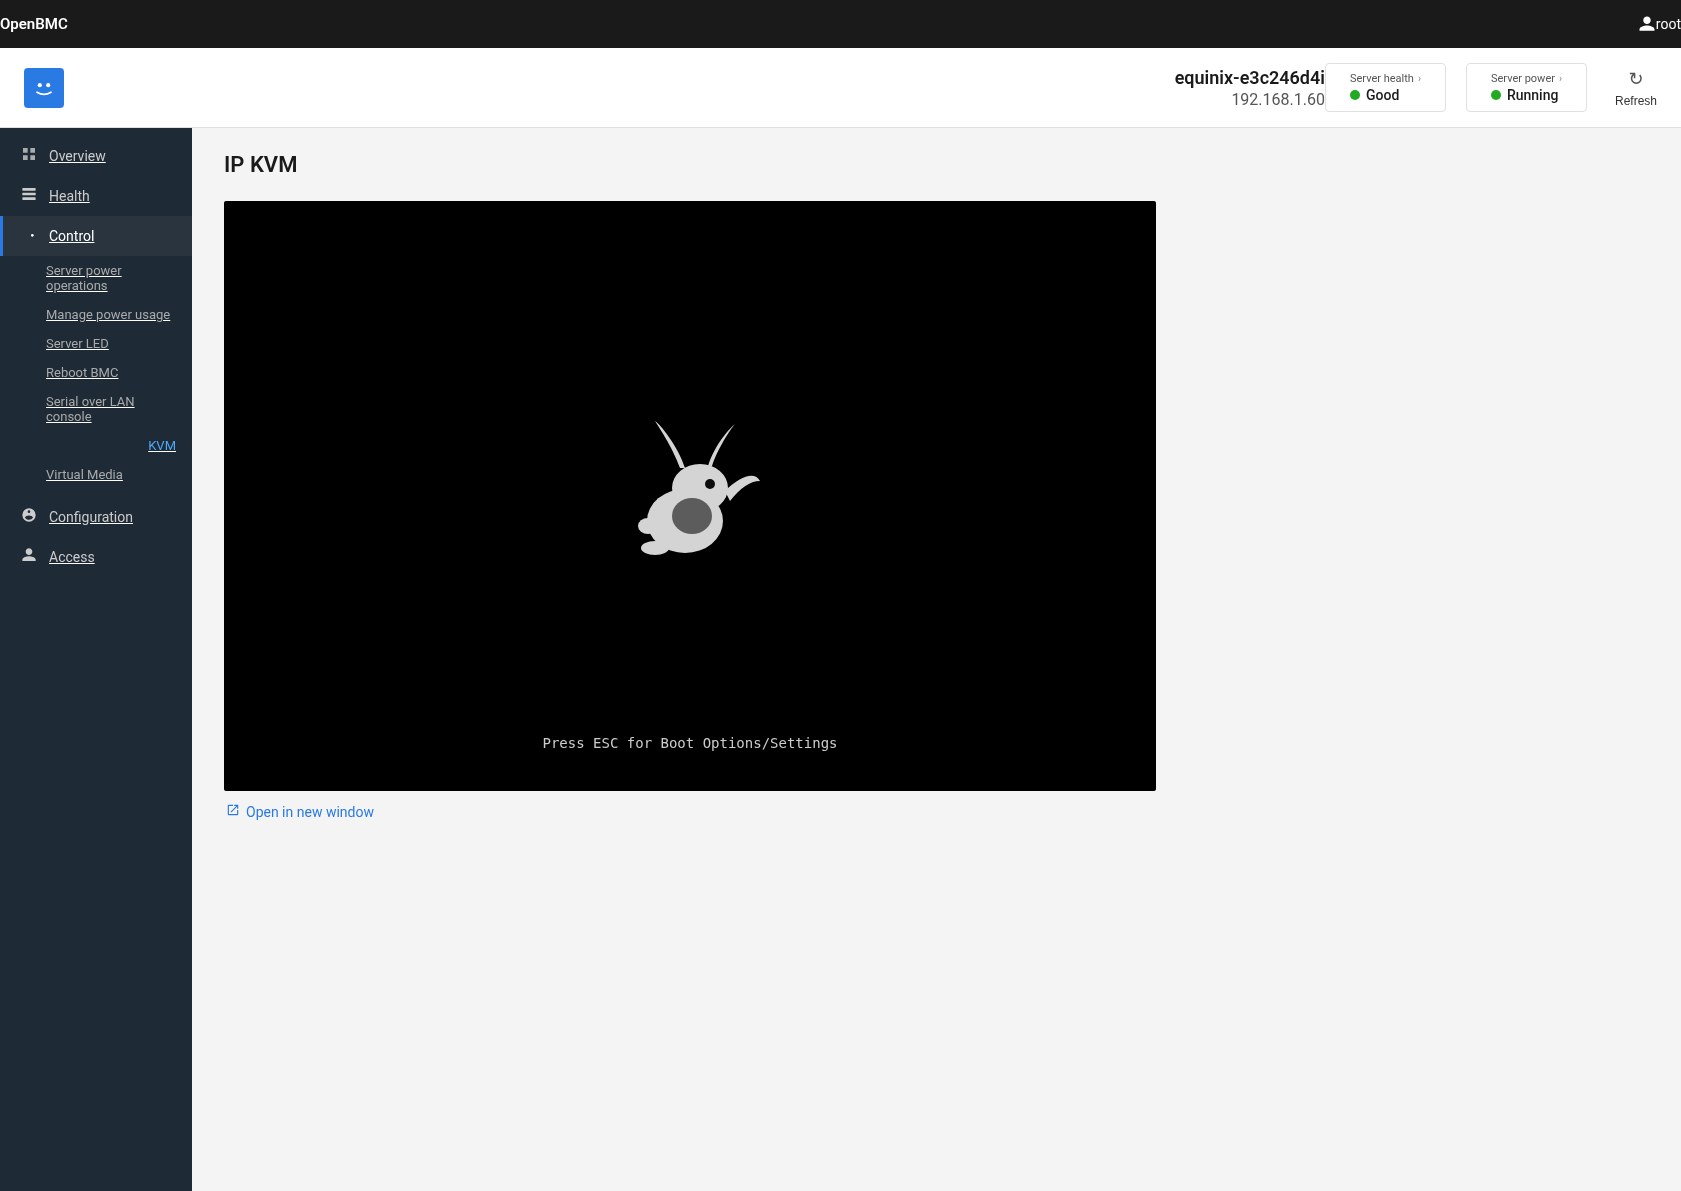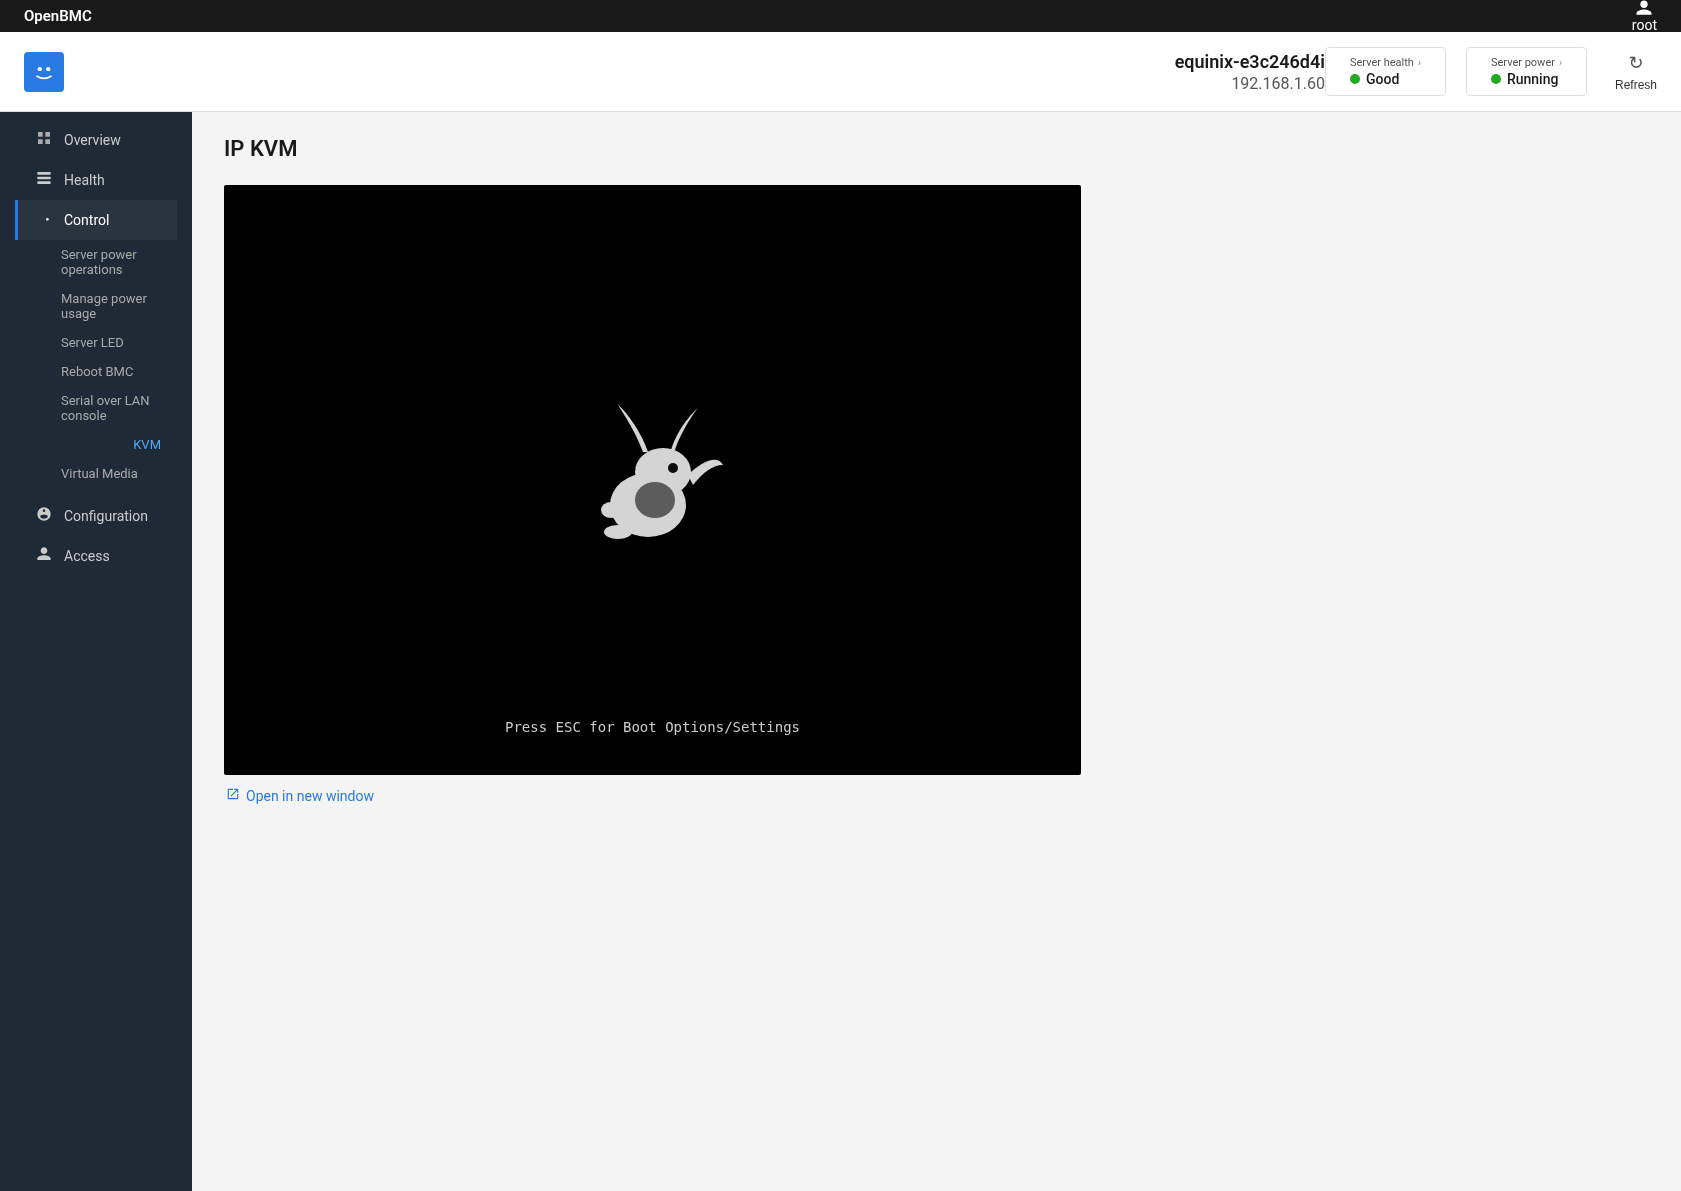--- a/index.html
+++ b/index.html
@@ -5,27 +5,27 @@
     * { box-sizing: border-box; margin: 0; padding: 0; }
     body { font-family: -apple-system, BlinkMacSystemFont, 'Segoe UI', Roboto, sans-serif; background: #f4f4f4; display: flex; flex-direction: column; height: 100vh; overflow: hidden; }
 
     
     .topbar {
       background: #1a1a1a;
       color: #fff;
       display: flex;
       align-items: center;
       justify-content: space-between;
-      padding: 0 24px;
-      height: 32px;
+      padding: 0 0;
+      height: 48px;
       flex-shrink: 0;
       z-index: 100;
     }
     .topbar-left { display: flex; align-items: center; gap: 8px; }
-    .topbar-right { display: flex; align-items: center; color: #fff; font-size: 14px; flex-direction: column; }
+    .topbar-right { display: flex; align-items: center; color: #fff; font-size: 14px; }
 
     
     .server-header {
       background: #fff;
       border-bottom: 1px solid #e0e0e0;
       display: flex;
       align-items: center;
       padding: 0 24px;
       height: 80px;
       flex-shrink: 0;
@@ -64,21 +64,22 @@
 
     
     .sidebar {
       width: 192px;
       background: #1e2a35;
       color: #fff;
       display: flex;
       flex-direction: column;
       flex-shrink: 0;
       overflow-y: auto;
-      padding: 8px 15px;
+      padding: 8px 0;
+      text-decoration: underline;
     }
     .sidebar-item {
       display: flex; align-items: center; gap: 10px;
       padding: 10px 16px;
       cursor: pointer;
       font-size: 14px;
       color: #ccc;
       border-left: 3px solid transparent;
     }
     .sidebar-item.active { color: #fff; border-left-color: #2a7ae4; background: rgba(255,255,255,0.05); }
@@ -92,21 +93,21 @@
       flex: 1;
       overflow-y: auto;
       background: #f4f4f4;
       padding: 24px 32px;
     }
     .page-title { font-size: 22px; font-weight: 600; color: #1a1a1a; margin-bottom: 24px; }
 
     
     .kvm-container {
       background: #000;
-      width: 857px;
+      width: 932px;
       height: 590px;
       border-radius: 2px;
       display: flex;
       align-items: center;
       justify-content: center;
       position: relative;
       overflow: hidden;
     }
     .kvm-logo { opacity: 0.9; }
     .kvm-boot-text {

